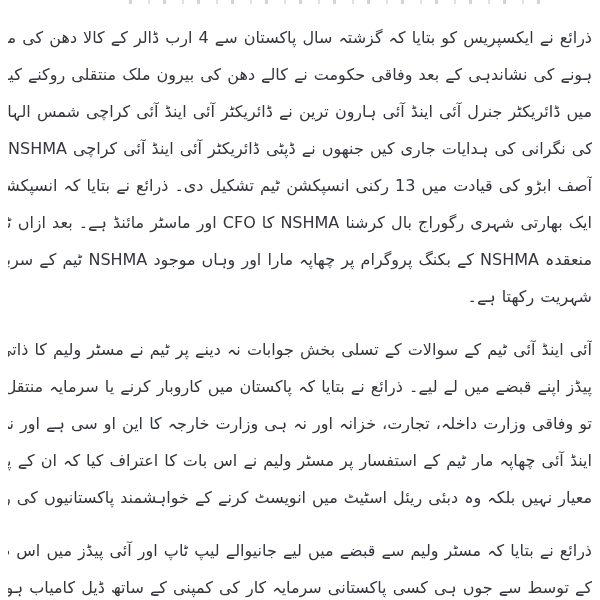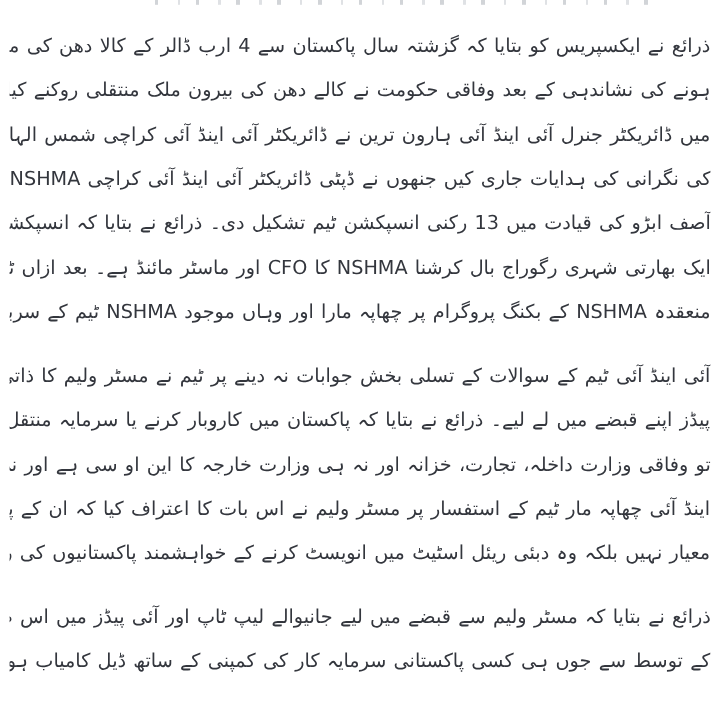--- a/index.html
+++ b/index.html
@@ -70,20 +70,21 @@
   <div class="top-remnant"></div>
 
   <div class="paragraph">
     <div class="line">ذرائع نے ایکسپریس کو بتایا کہ گزشتہ سال پاکستان سے 4 ارب ڈالر کے کالا دھن کی منتقلی اور دبئی میں ریئل اسٹیٹ بزنس میں انویسٹ</div>
     <div class="line">ہونے کی نشاندہی کے بعد وفاقی حکومت نے کالے دھن کی بیرون ملک منتقلی روکنے کیلیے سخت ترین ہدایات جاری کی ہیں جس کی روشنی</div>
     <div class="line">میں ڈائریکٹر جنرل آئی اینڈ آئی ہارون ترین نے ڈائریکٹر آئی اینڈ آئی کراچی شمس الہادی کو پاکستان میں اچانک منظر عام پر آنے والی</div>
     <div class="line">NSHMA نامی دبئی کی کمپنی کی مشکوک سرگرمیوں کی نگرانی کی ہدایات جاری کیں جنھوں نے ڈپٹی ڈائریکٹر آئی اینڈ آئی کراچی</div>
     <div class="line">آصف ابڑو کی قیادت میں 13 رکنی انسپکشن ٹیم تشکیل دی۔ ذرائع نے بتایا کہ انسپکشن ٹیم نے جب ابتدائی تحقیقات کیں تو معلوم ہوا کہ</div>
     <div class="line">ایک بھارتی شہری رگوراج بال کرشنا NSHMA کا CFO اور ماسٹر مائنڈ ہے۔ بعد ازاں ٹیم نے مقامی فائیو اسٹار ہوٹل میں</div>
     <div class="line">منعقدہ NSHMA کے بکنگ پروگرام پر چھاپہ مارا اور وہاں موجود NSHMA ٹیم کے سربراہ مسٹر ولیم سے پوچھ گچھ کی جو کینیا کی</div>
+    <div class="line last">شہریت رکھتا ہے۔</div>
   </div>
 
   <div class="paragraph">
     <div class="line">آئی اینڈ آئی ٹیم کے سوالات کے تسلی بخش جوابات نہ دینے پر ٹیم نے مسٹر ولیم کا ذاتی لیپ ٹاپ اور 3 جدید ترین سسٹم کے حامل آئی</div>
     <div class="line">پیڈز اپنے قبضے میں لے لیے۔ ذرائع نے بتایا کہ پاکستان میں کاروبار کرنے یا سرمایہ منتقل کرنے کے حوالے سے NSHMA کے پاس نہ</div>
     <div class="line">تو وفاقی وزارت داخلہ، تجارت، خزانہ اور نہ ہی وزارت خارجہ کا این او سی ہے اور نہ ہی مذکورہ کمپنی پاکستان میں رجسٹرڈ ہے۔ آئی</div>
     <div class="line">اینڈ آئی چھاپہ مار ٹیم کے استفسار پر مسٹر ولیم نے اس بات کا اعتراف کیا کہ ان کے پاس قانونی اور کالے دھن کے فرق کی جانچ کا کوئی</div>
     <div class="line last">معیار نہیں بلکہ وہ دبئی ریئل اسٹیٹ میں انویسٹ کرنے کے خواہشمند پاکستانیوں کی رقم کسی بھی ذرائع سے دبئی منتقل کرتے ہیں۔</div>
   </div>
 

